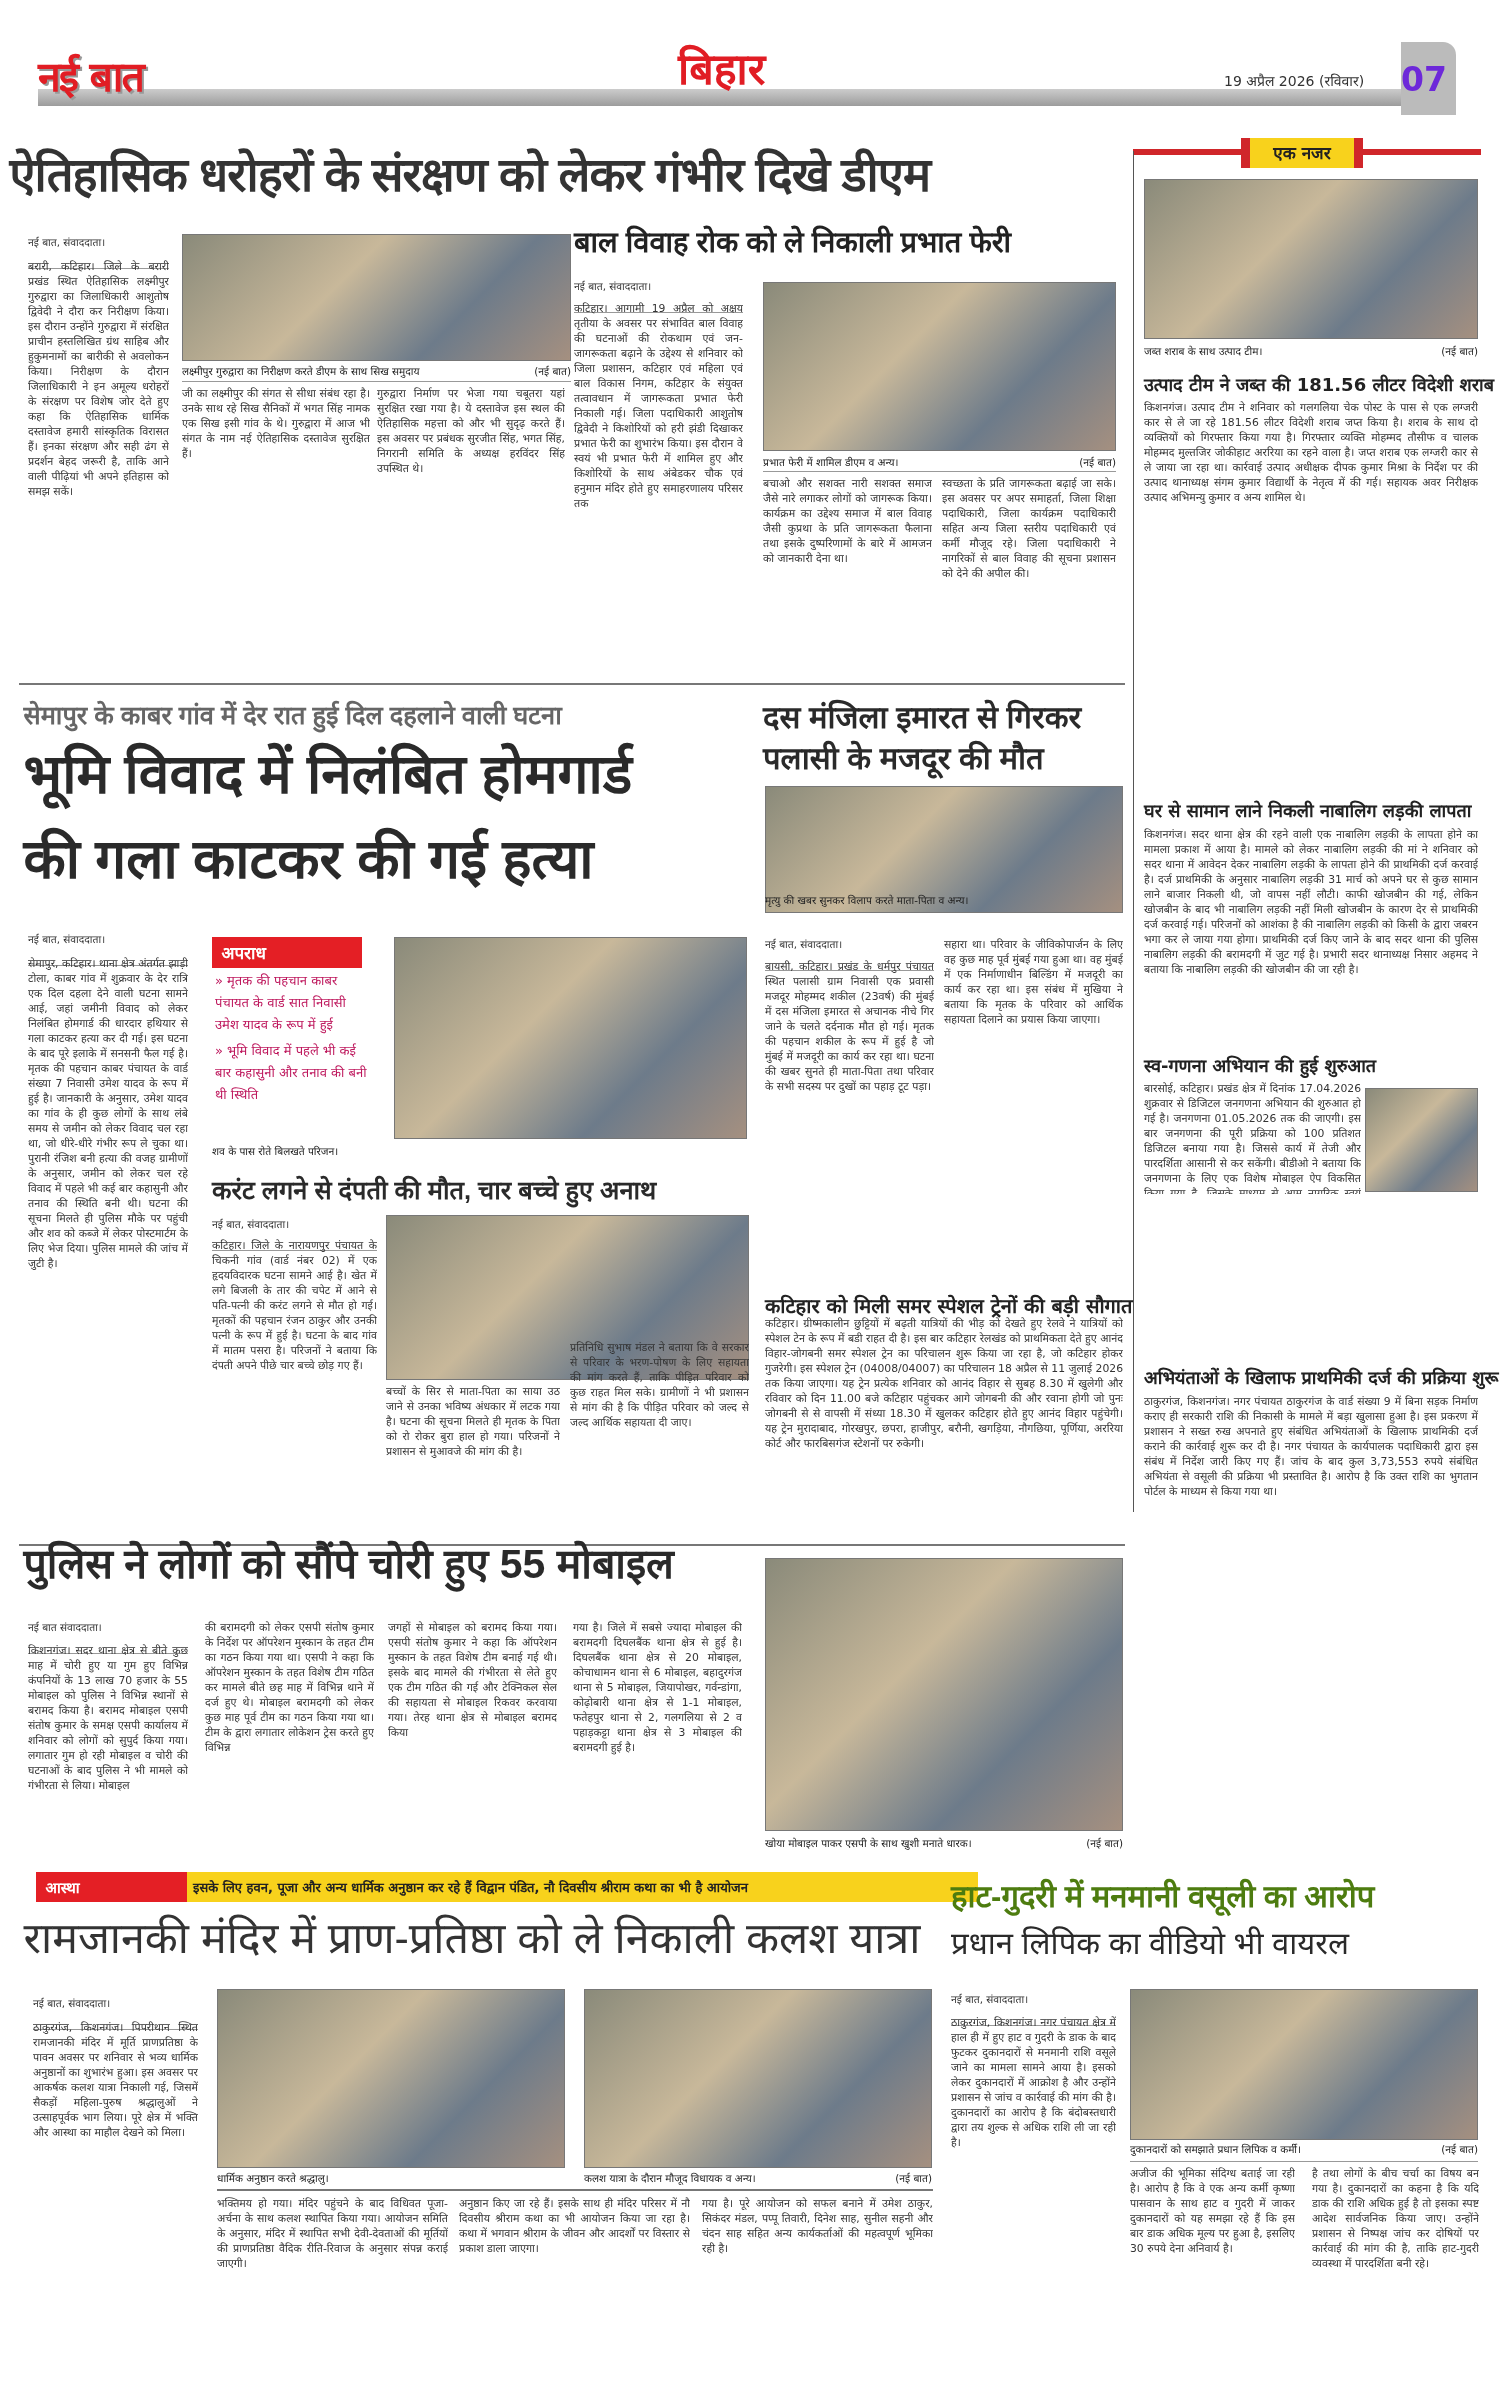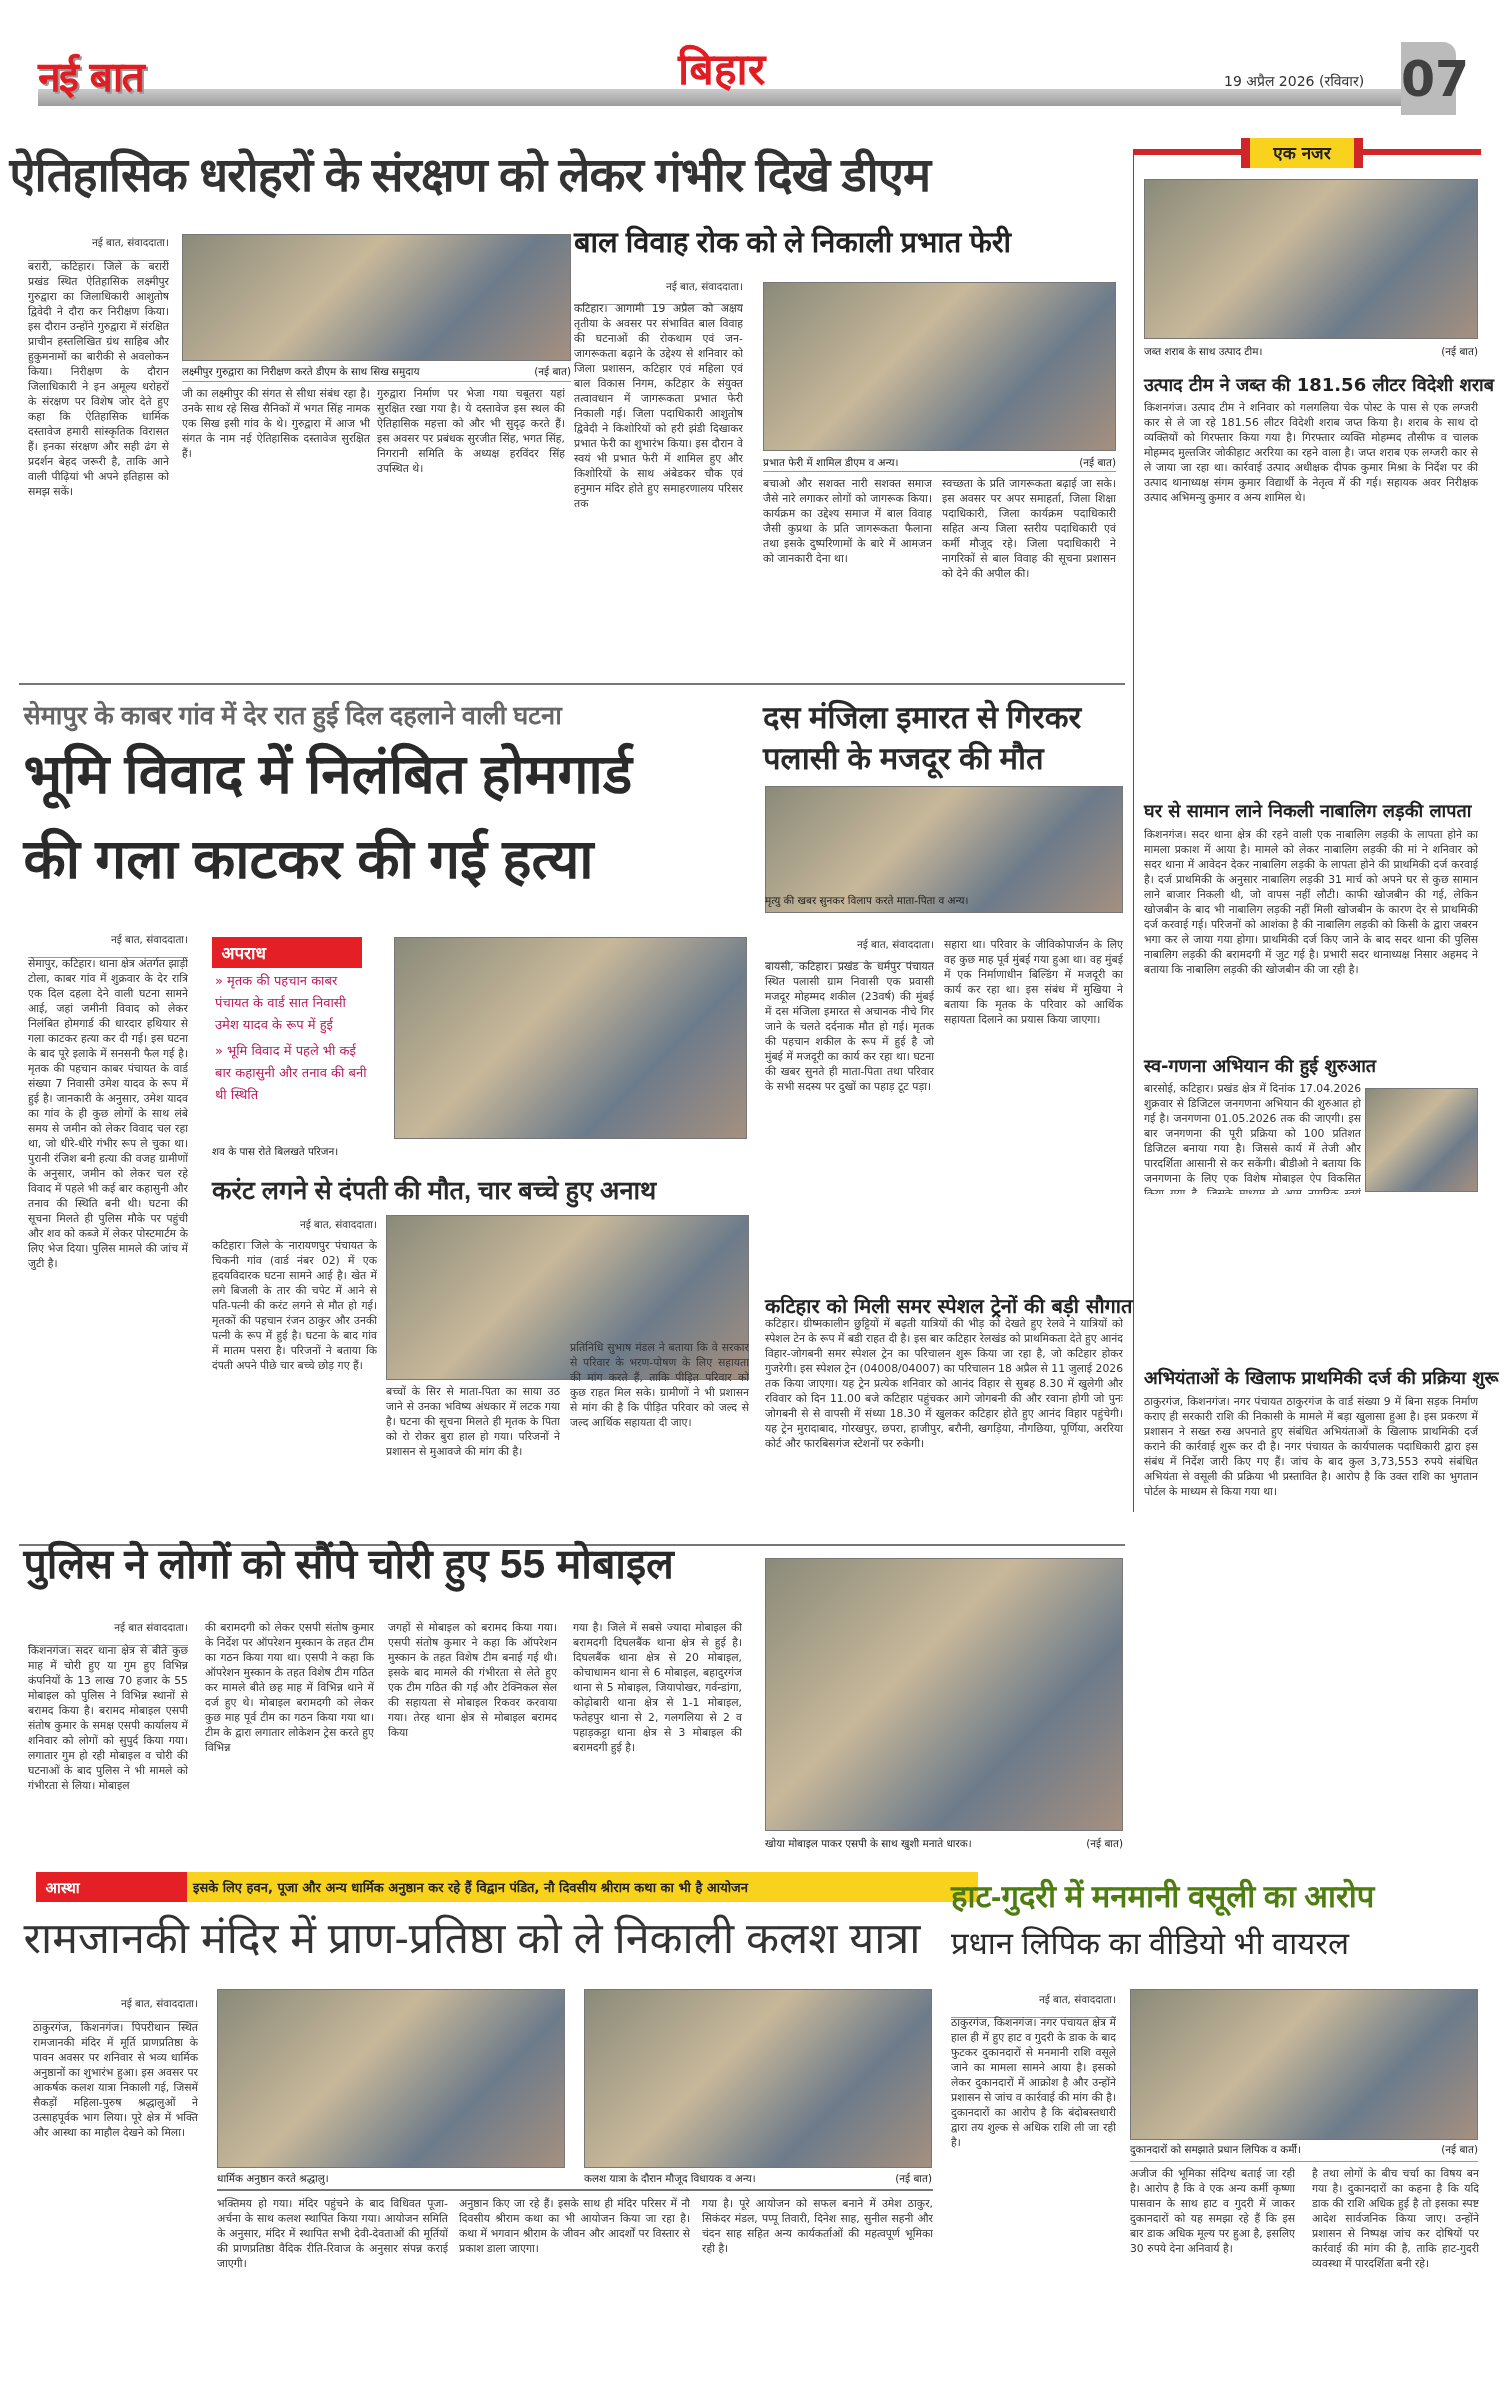--- a/index.html
+++ b/index.html
@@ -2,23 +2,23 @@
 <html style="font-size:15px"><head>
 <meta charset="utf-8">
 <style>
 *{box-sizing:border-box;margin:0;padding:0}
 body{width:1512px;height:2402px;background:#fff;font-family:"DejaVu Sans",sans-serif;color:#222;position:relative;overflow:hidden}
 .abs{position:absolute}
 .masthead-bar{left:38px;top:89px;width:1384px;height:17px;background:linear-gradient(#ccc,#9c9c9c)}
 .logo{left:38px;top:47px;font-size:41px;font-weight:bold;color:#e11d24;font-family:"DejaVu Sans",sans-serif;text-shadow:1.9px 1.9px 0 #999;letter-spacing:-1.9px}
 .section{left:678px;top:38px;font-size:43px;font-weight:bold;color:#e11d24}
 .date{left:1224px;top:71px;font-size:14px;color:#333}
-.pageno{left:1401px;top:42px;width:55px;height:73px;background:#bbb;border-radius:0 13px 0 0;font-size:49px;font-weight:bold;color:#404040;text-align:right;line-height:75px}
+.pageno{left:1401px;top:42px;width:55px;height:73px;background:#bbb;border-radius:0 13px 0 0;font-size:33px;font-weight:bold;color:#6d28d9;text-align:left;line-height:75px}
 .h1{font-family:"Liberation Sans",sans-serif;color:#333;white-space:nowrap}
-.byline{font-size:10.4px;color:#333;text-align:right;border-bottom:0.9px solid #999;padding-bottom:11px}
+.byline{font-size:10.4px;color:#333;text-align:left;border-bottom:0.9px solid #999;padding-bottom:19px}
 .body{font-size:10.8px;line-height:15px;color:#333;text-align:justify;overflow:hidden}
 .photo{background:linear-gradient(135deg,#8a8a7a,#c8b89a 40%,#6d7b8a 70%,#a59080);border:0.9px solid #777}
 .caption{font-size:10.4px;color:#222;display:flex;justify-content:space-between}
 .rule{background:#999;height:0.9px}
 .sidebar{left:1133px;top:151px;width:348px;height:1361px;border-left:1.9px solid #555}
 .ek-band{left:1133px;top:149px;width:348px;height:5.6px;background:#d0262a}
 .ek-label{left:1241px;top:138px;width:122px;height:30px;background:#f8d21c;font-size:17px;font-weight:bold;color:#222;text-align:center;line-height:30px;border-left:9.4px solid #d0262a;border-right:9.4px solid #d0262a}
 .side-h{font-size:18px;font-weight:bold;color:#222;white-space:nowrap}
 .crime-tag{background:#e41f25;color:#fff;font-weight:bold;font-size:17px;padding:3.8px 9.4px}
 .astha-bar{left:36px;top:1872px;width:942px;height:30px;background:#f8d21c}

